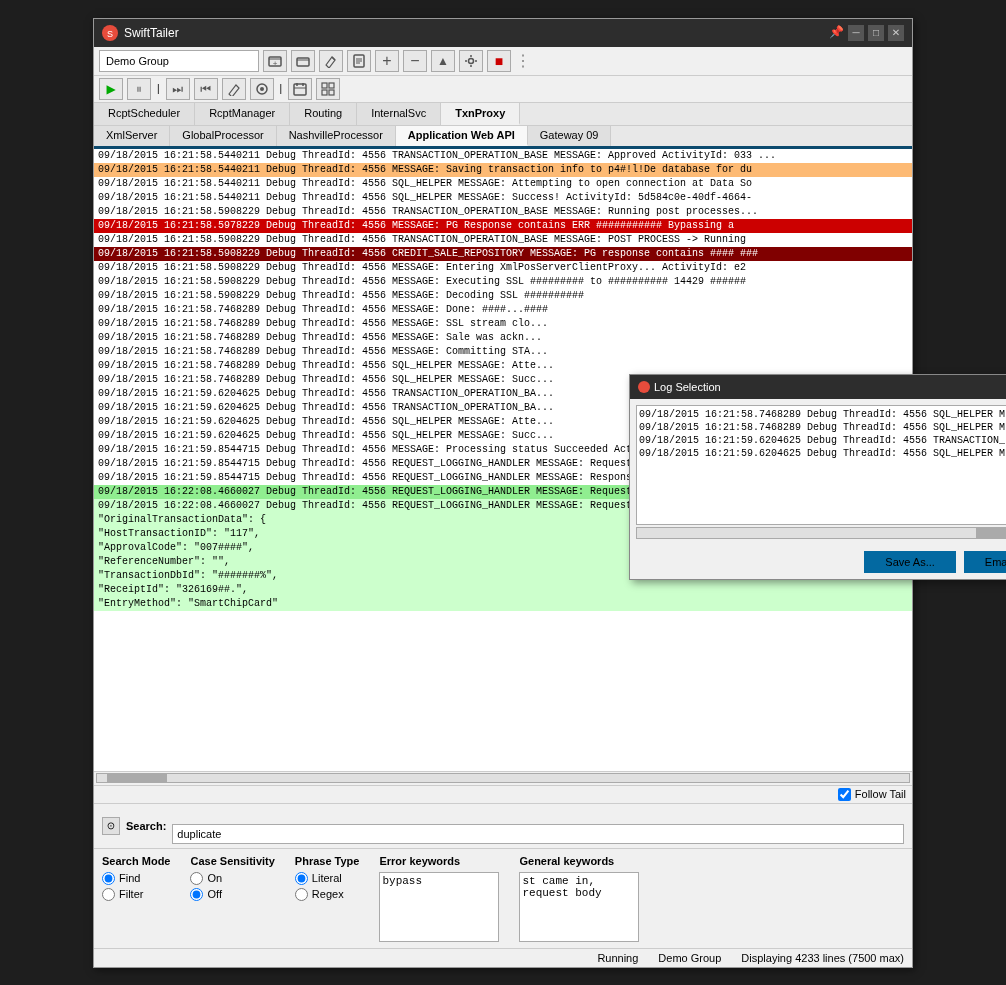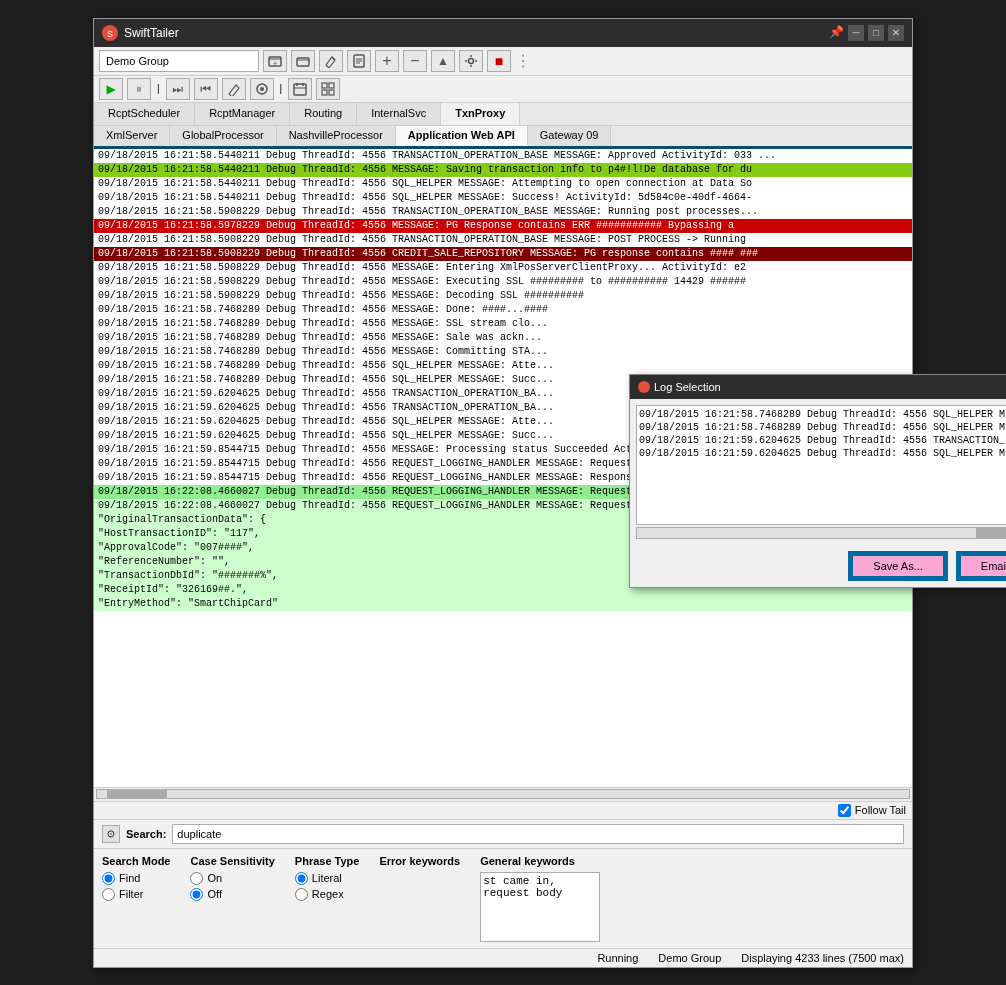--- a/index.html
+++ b/index.html
@@ -161,21 +161,21 @@
       font-size: 10px;
       line-height: 14px;
       white-space: nowrap;
       padding: 0;
     }
     .log-line {
       padding: 0 4px;
       min-height: 14px;
     }
     .log-line.normal { background: #fff; color: #000; }
-    .log-line.yellow { background: #84cc16; color: #000; }
+    .log-line.yellow { background: #fdba74; color: #000; }
     .log-line.red { background: #cc0000; color: #fff; }
     .log-line.red-dark { background: #800000; color: #fff; }
     .log-line.green { background: #90ee90; color: #000; }
     .log-line.light-green { background: #ccffcc; color: #000; }
     .scrollbar-row {
       height: 14px;
       background: #f0f0f0;
       border-top: 1px solid #ccc;
       display: flex;
       align-items: center;
@@ -229,20 +229,21 @@
       font-size: 11px;
       font-weight: bold;
     }
     .search-input {
       flex: 1;
       height: 20px;
       border: 1px solid #aaa;
       padding: 0 4px;
       font-size: 11px;
       background: white;
+      margin-top: 16px;
     }
     .search-options {
       background: #f0f0f0;
       border-top: 1px solid #ccc;
       padding: 6px 8px;
       display: flex;
       gap: 20px;
       flex-shrink: 0;
     }
     .search-option-group {
@@ -335,22 +336,22 @@
       top: 0;
     }
     .popup-buttons {
       display: flex;
       justify-content: flex-end;
       gap: 8px;
       padding: 6px;
     }
     .popup-btn {
       padding: 4px 20px;
-      background: #f9a8d4;
-      border: 5px solid #0369a1;
+      background: #0369a1;
+      border: 1px solid #0369a1;
       cursor: pointer;
       font-size: 11px;
     }
     input[type="radio"] { margin: 0; }
   </style>
 </head>
 <body>
 
 <div class="main-window">
 
@@ -557,20 +558,21 @@
         <span>Literal</span>
       </label>
       <label class="radio-row">
         <input type="radio" name="phrase" value="Regex" style="">
         <span>Regex</span>
       </label>
     </div>
 
     <div class="search-option-group">
       <div class="search-option-title">Error keywords</div>
+      <textarea class="keyword-box" style="">bypass</textarea>
     </div>
 
     <div class="search-option-group">
       <div class="search-option-title">General keywords</div>
       <textarea class="keyword-box" style="">st came in, request body</textarea>
     </div>
   </div>
 
   <div class="status-bar">
     <span>Running</span>

